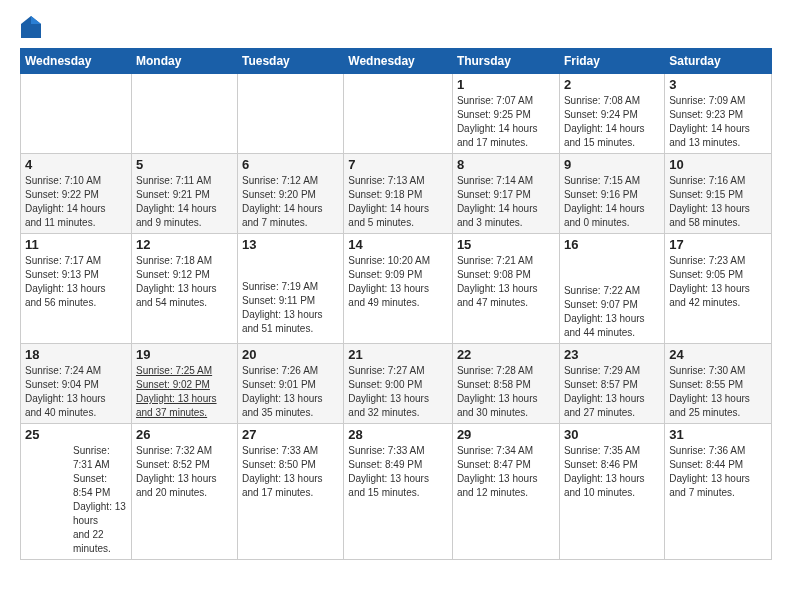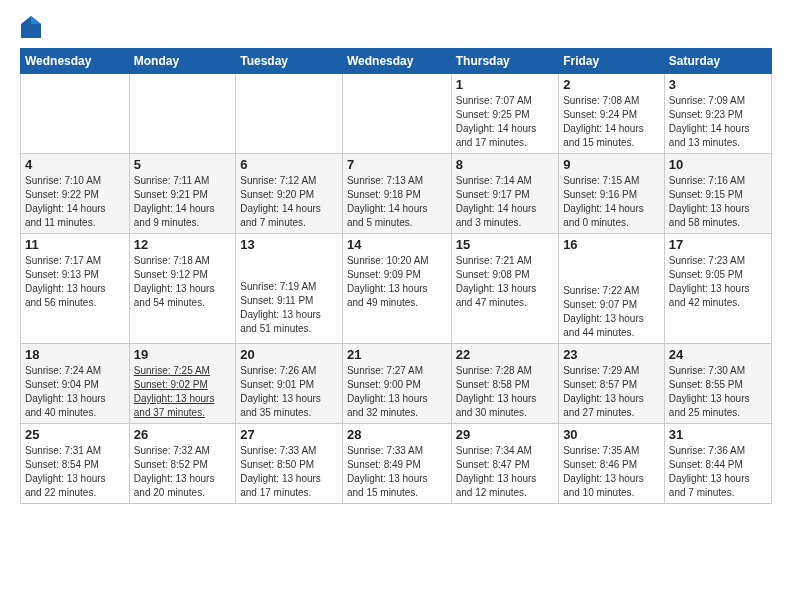--- a/index.html
+++ b/index.html
@@ -310,21 +310,21 @@
             <span class="day-num">24</span>
             <div class="day-info" style="white-space: pre-line;">Sunrise: 7:30 AM
 Sunset: 8:55 PM
 Daylight: 13 hours
 and 25 minutes.</div>
           </td>
         </tr>
         <tr class="row-odd">
           <td>
             <span class="day-num">25</span>
-            <div class="day-info" style="white-space: pre-line;">Sunrise: 7:31 AM
+            <div class="day-info" style="white-space: pre-line; margin-left: 48px;">Sunrise: 7:31 AM
 Sunset: 8:54 PM
 Daylight: 13 hours
 and 22 minutes.</div>
           </td>
           <td>
             <span class="day-num">26</span>
             <div class="day-info" style="white-space: pre-line;">Sunrise: 7:32 AM
 Sunset: 8:52 PM
 Daylight: 13 hours
 and 20 minutes.</div>

